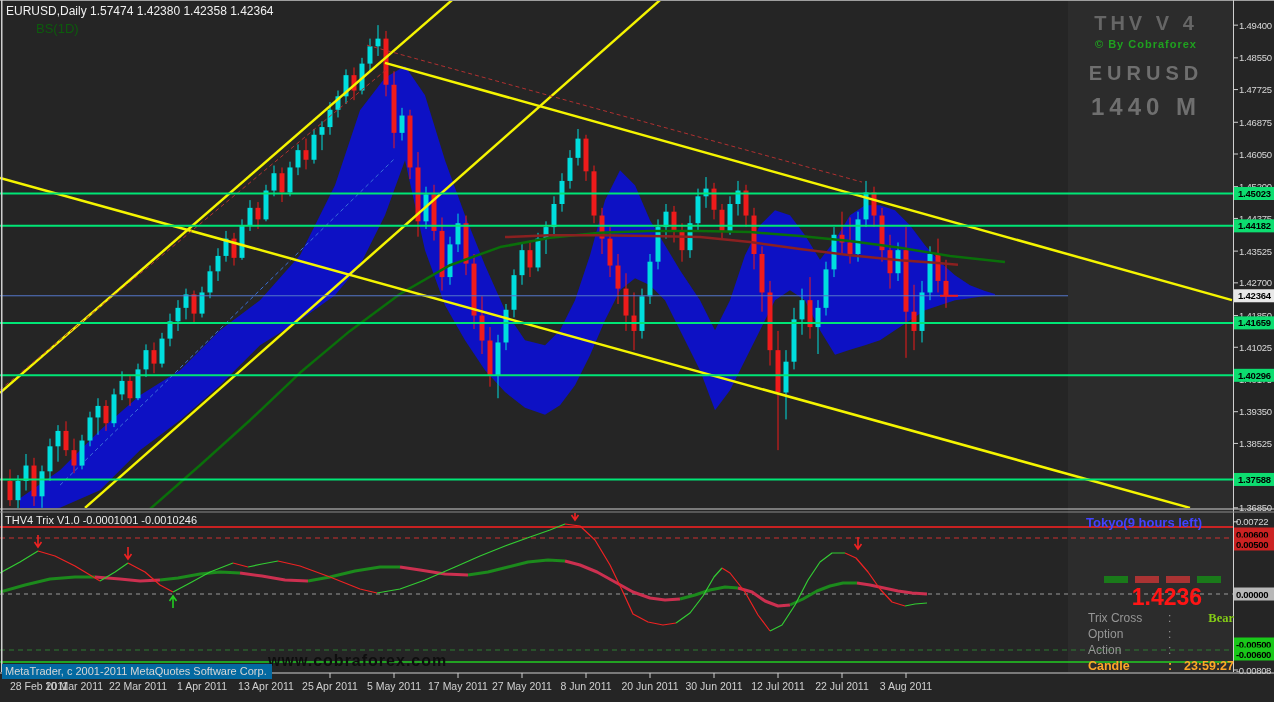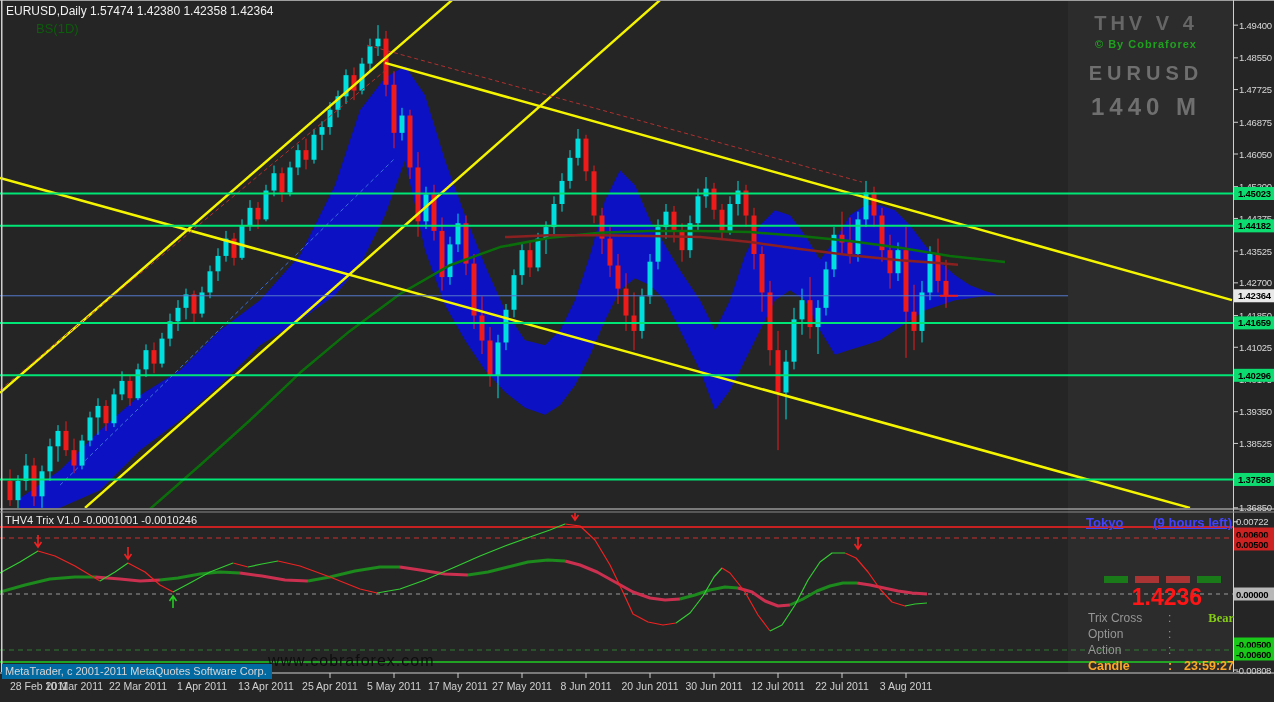--- a/index.html
+++ b/index.html
@@ -8,33 +8,33 @@
   #chart-svg{position:absolute;left:0;top:0;z-index:1;}
   .ov{position:absolute;z-index:3;white-space:nowrap;}
   #title{left:6px;top:4px;font-size:12px;color:#f0f0f0;}
   #bs-label{left:36px;top:21px;font-size:13px;color:#0c5c0c;}
   #logo{left:1062px;top:12px;width:168px;text-align:center;color:#6a6a6a;}
   #logo .l1{font-size:20px;font-weight:bold;letter-spacing:4px;color:#666;}
   #logo .l2{font-size:11px;font-weight:bold;letter-spacing:1px;color:#1fa11f;margin-top:3px;}
   #logo .l3{font-size:20px;font-weight:bold;letter-spacing:5px;color:#6f6f6f;margin-top:12px;}
   #logo .l4{font-size:24px;font-weight:bold;letter-spacing:5px;color:#6f6f6f;margin-top:8px;}
   #sub-title{left:5px;top:514px;font-size:11px;color:#ececec;}
-  #session-row{left:1086px;top:515px;width:146px;display:flex;justify-content:space-between;
-               color:#4343ff;font-weight:bold;font-size:13px;text-decoration:underline;}
+  #session-row{left:1086px;top:515px;width:146px;display:flex;
+               color:#4343ff;font-weight:bold;font-size:13px;}
   #session-bars{left:1104px;top:576px;display:flex;gap:7px;}
   #session-bars div{width:24px;height:7px;}
   #big-price{left:1098px;top:584px;width:138px;text-align:center;font-size:23px;font-weight:bold;color:#ff1515;}
   #info-rows{left:1088px;top:610px;width:146px;}
   .irow{display:flex;height:16px;font-size:12px;color:#969696;align-items:center;}
   .irow .lb{width:80px;}
   .irow .sep{width:10px;}
   .irow .val{flex:1;text-align:right;}
   .irow.row-trix .val{color:#84cc16;font-weight:bold;font-size:12.5px;font-family:Liberation Serif, serif;}
   .irow.row-candle .lb,.irow.row-candle .sep,.irow.row-candle .val{color:#ffa726;font-weight:bold;font-size:12.5px;}
-  #watermark{left:268px;top:652px;font-size:16px;font-weight:normal;color:#0e0e0e;letter-spacing:1px;}
+  #watermark{left:268px;top:652px;font-size:16px;font-weight:bold;color:#0e0e0e;letter-spacing:1px;}
   #credit{left:2px;top:664px;font-size:11px;color:#d6d6d6;background:#0369a1;padding:1px 5px 2px 3px;}
 </style>
 </head>
 <body>
 
 <div id="root">
   <svg id="chart-svg" width="1274" height="702">
       <rect x="0" y="0" width="1274" height="702" fill="#252525"></rect>
       <rect x="1068" y="0" width="165" height="672" fill="#2c2c2c"></rect>
       <defs>

